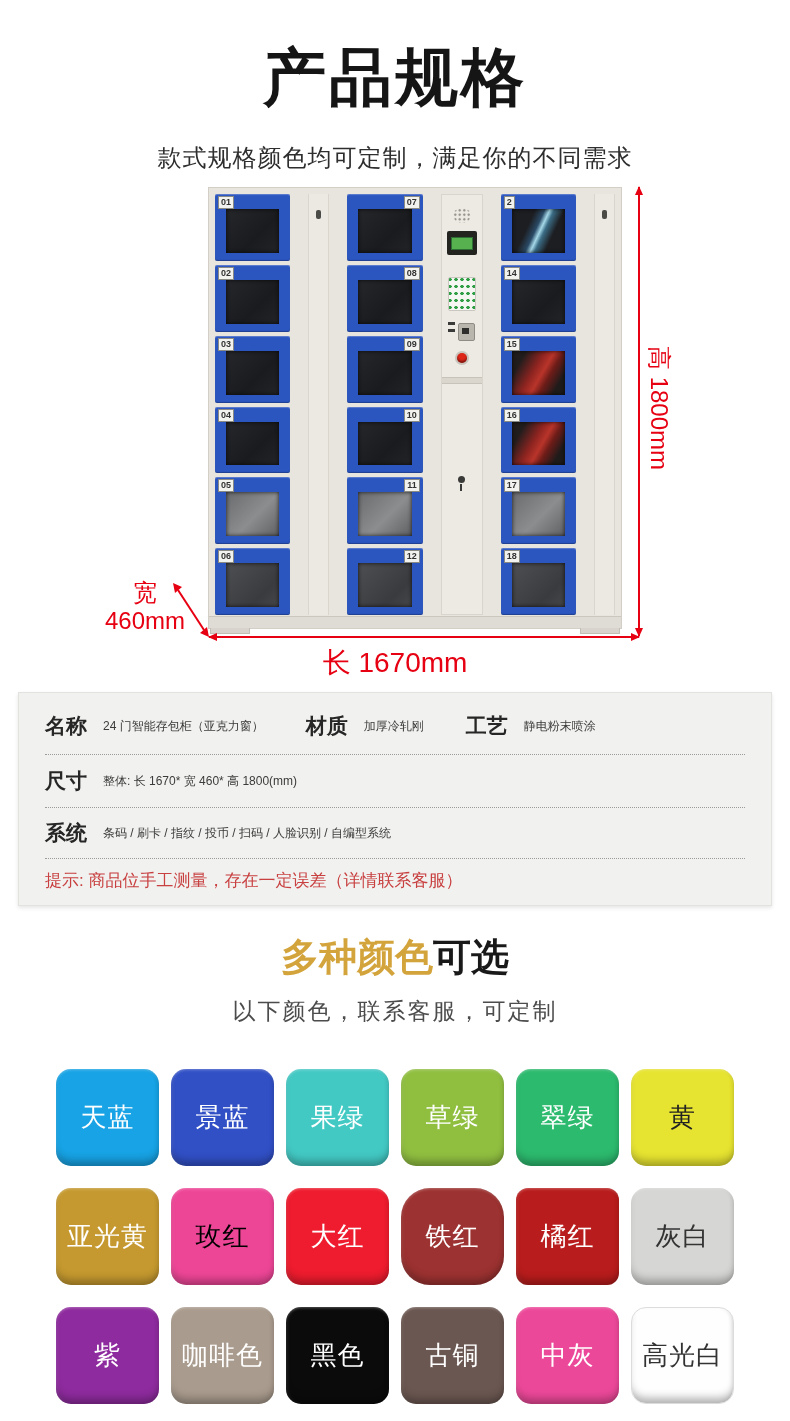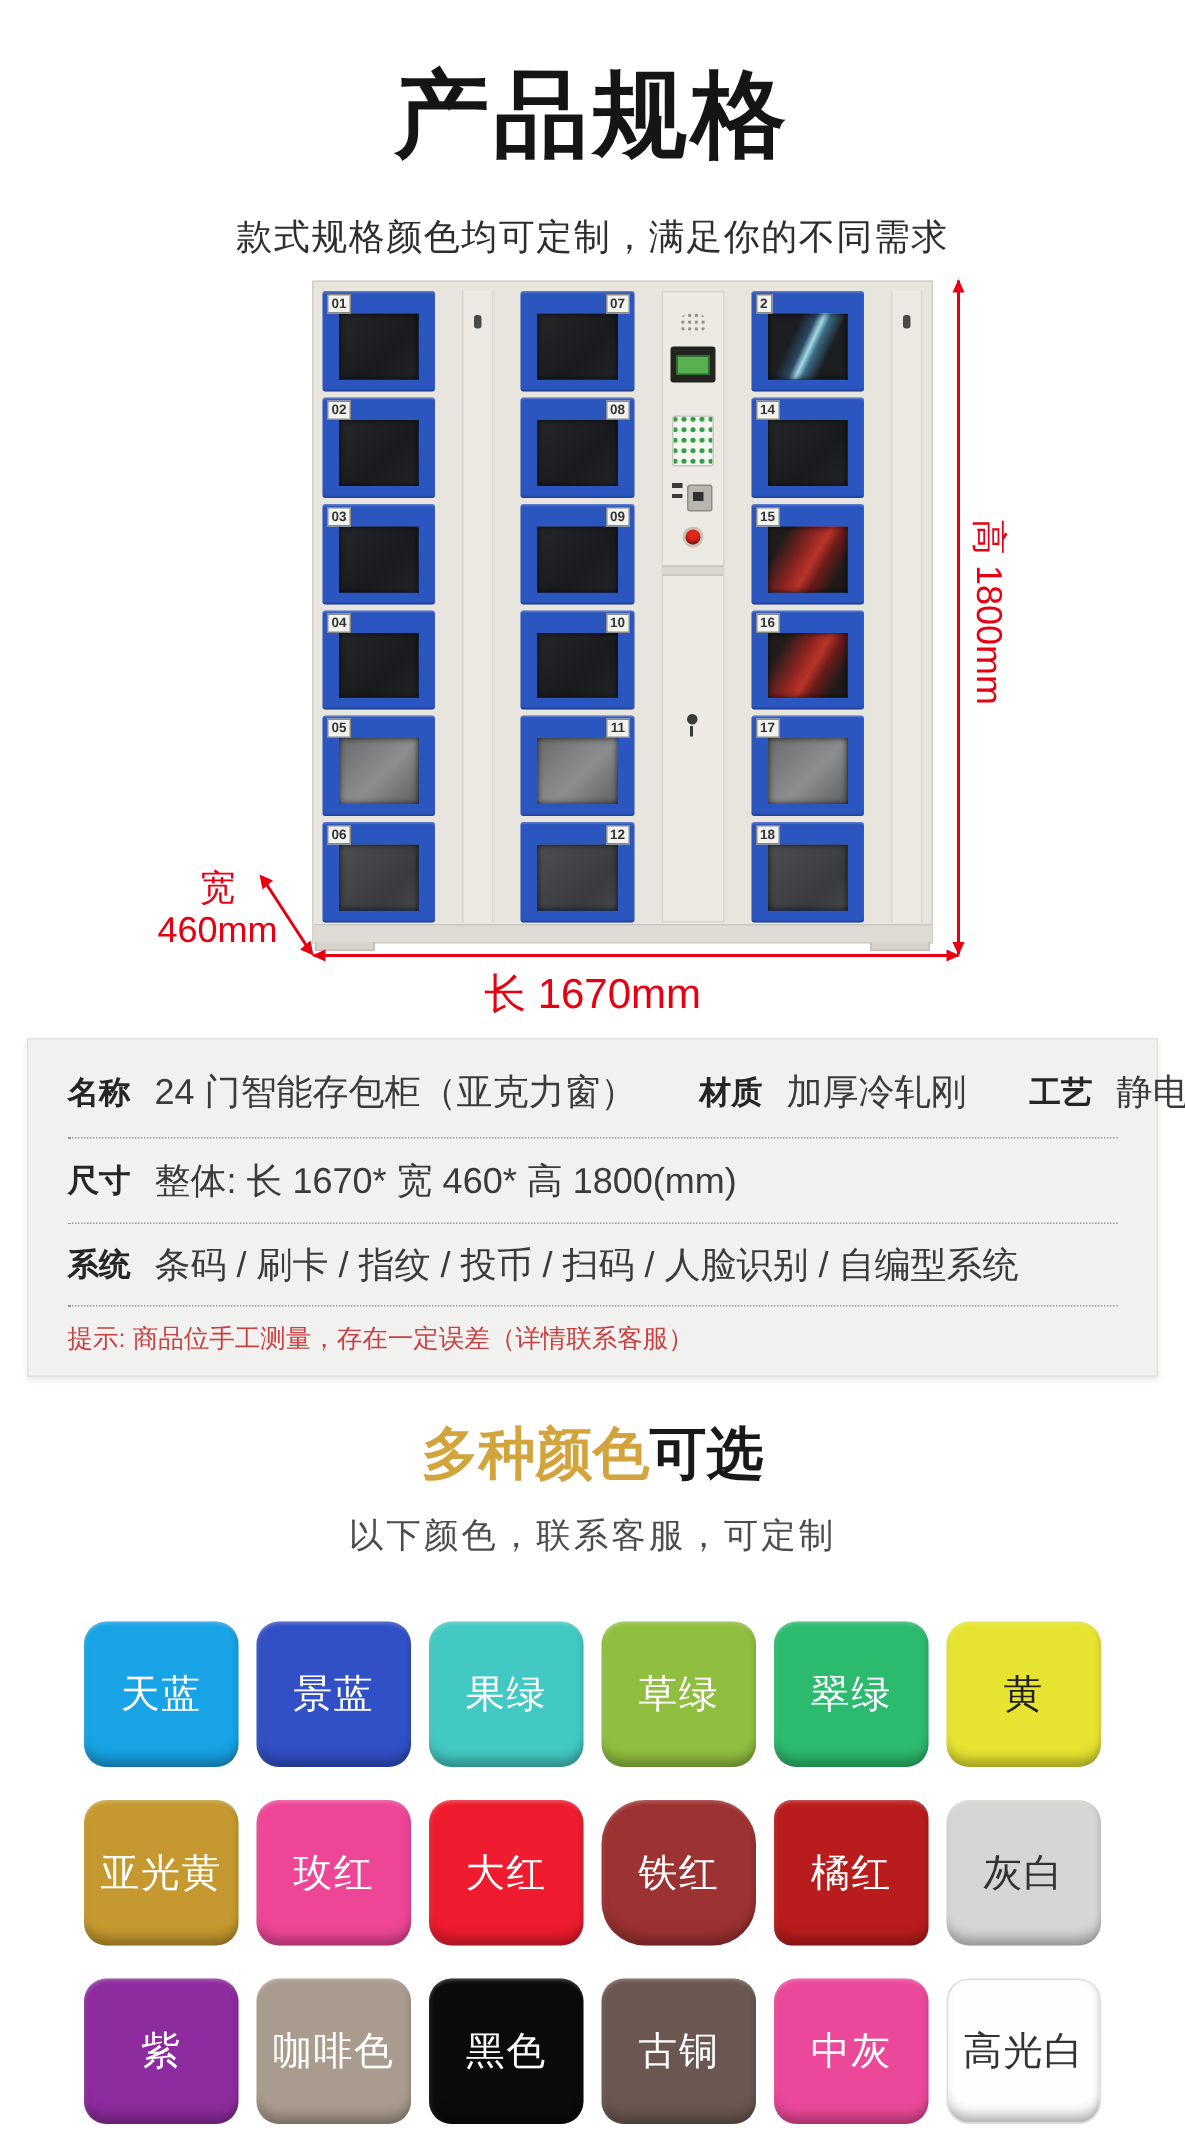--- a/index.html
+++ b/index.html
@@ -81,21 +81,21 @@
 
   
   .spec{margin:4px 18px 0;background:#F1F1EF;border:1px solid #E2E2DF;
         box-shadow:0 2px 4px rgba(0,0,0,.10);padding:0 26px;box-sizing:border-box;}
   .spec-row{display:flex;align-items:center;border-bottom:1px dotted #9b9b98;flex-wrap:nowrap;text-align:right;}
   .spec-row:last-child{border-bottom:none;}
   .r1{padding:19px 0 14px;} .r2{padding:12px 0;} .r3{padding:11px 0;} .r4{padding:10px 0 13px;}
   .spec-group{display:flex;align-items:center;margin-right:42px;}
   .spec-group:last-child{margin-right:0;}
   .spec-label{font-weight:bold;font-size:21px;color:#262626;margin-right:16px;white-space:nowrap;}
-  .spec-value{font-size:24px;color:#3b3b3b;white-space:nowrap;}
+  .spec-value{font-size:12px;color:#3b3b3b;white-space:nowrap;}
   .notice{font-size:17px;color:#C84040;}
 
   
   .colors-title{margin-top:26px;text-align:center;font-size:38px;font-weight:bold;color:#191919;}
   .colors-title .hl{color:#D4A43C;}
   .colors-sub{margin-top:13px;text-align:center;font-size:23px;color:#4c4c4c;letter-spacing:2px;}
   .swatch-grid{width:678px;margin:42px auto 0;display:grid;
         grid-template-columns:repeat(6,103px);grid-auto-rows:97px;column-gap:12px;row-gap:22px;}
   .swatch{border-radius:15px;display:flex;align-items:center;justify-content:center;
         font-size:26px;letter-spacing:1px;
@@ -284,21 +284,21 @@
       </div>
       <div class="swatch" style="background-color: rgb(44, 186, 110); color: rgb(255, 255, 255);">
         <span>翠绿</span>
       </div>
       <div class="swatch" style="background-color: rgb(231, 228, 49); color: rgb(34, 34, 34);">
         <span>黄</span>
       </div>
       <div class="swatch" style="background-color: rgb(197, 153, 47); color: rgb(255, 255, 255);">
         <span>亚光黄</span>
       </div>
-      <div class="swatch" style="background-color: rgb(238, 70, 151); color: #ffffff;">
+      <div class="swatch" style="background-color: rgb(238, 70, 151); color: #000000;">
         <span>玫红</span>
       </div>
       <div class="swatch" style="background-color: rgb(238, 28, 46); color: rgb(255, 255, 255);">
         <span>大红</span>
       </div>
       <div class="swatch" style="background-color: rgb(156, 50, 49); color: rgb(255, 255, 255); border-radius: 29px;">
         <span>铁红</span>
       </div>
       <div class="swatch" style="background-color: #b91c1c; color: rgb(255, 255, 255); border-radius: 12px;">
         <span>橘红</span>

